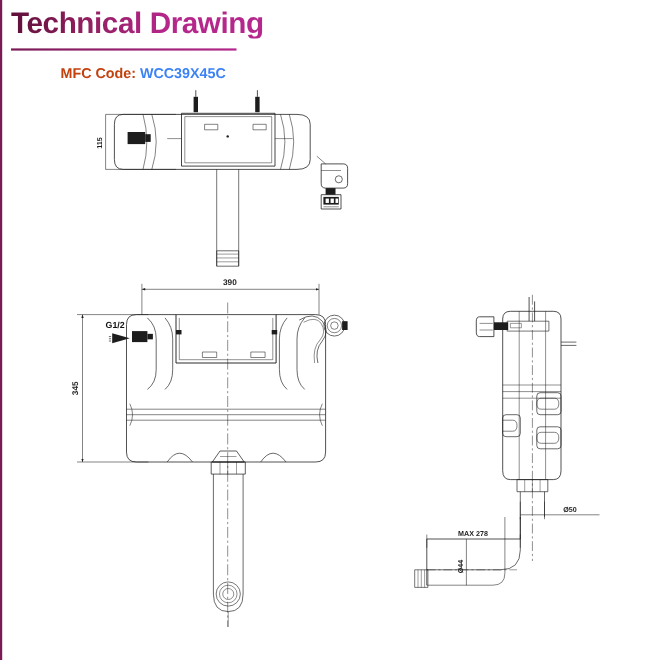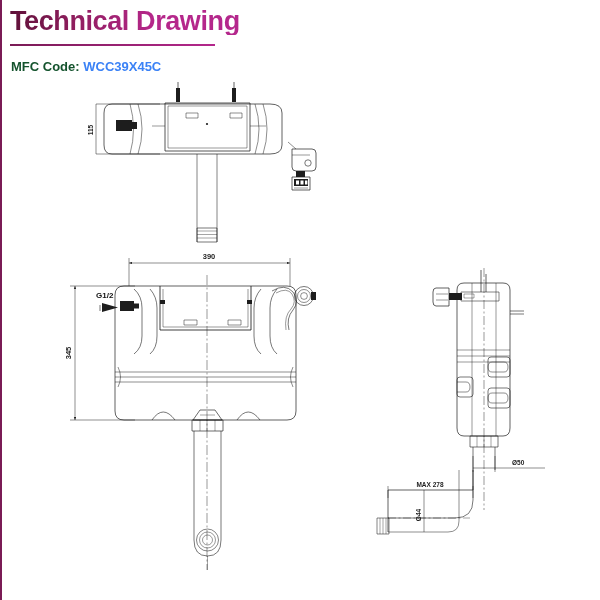--- a/index.html
+++ b/index.html
@@ -47,21 +47,21 @@
   }
   #mfc-line {
     position: absolute;
     left: 11px;
     top: 60px;
     font-size: 13px;
     font-weight: bold;
     white-space: nowrap;
     line-height: 1;
   }
-  #mfc-label { color: #14532d; }
+  #mfc-label { color: #c2410c; margin-left: 44px; }
   #mfc-value { color: #3b82f6; }
 
   #drawing-svg {
     position: absolute;
     left: 0;
     top: 0;
     width: 600px;
     height: 600px;
   }
   .dimtext {

